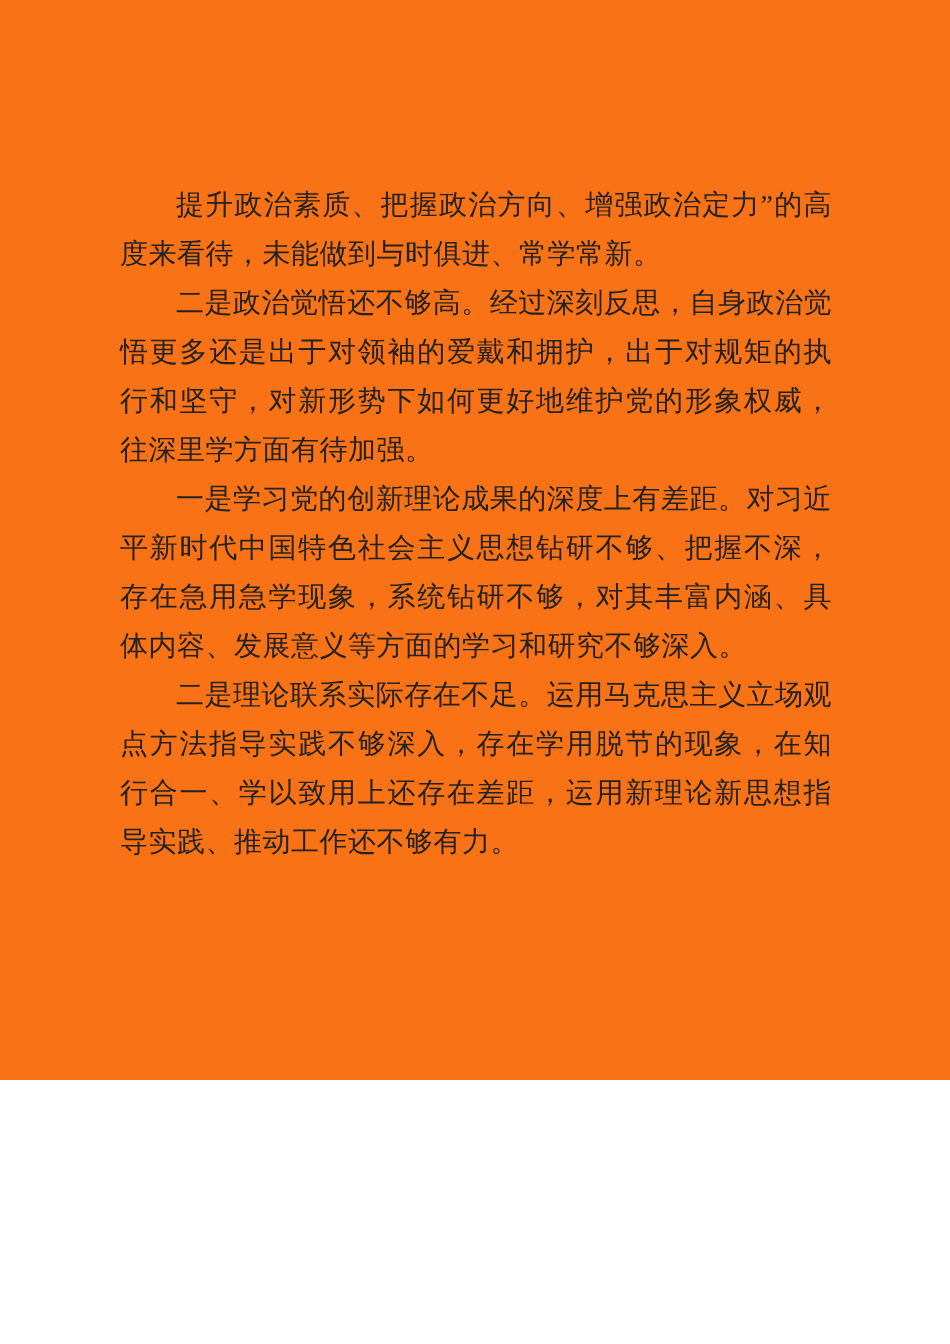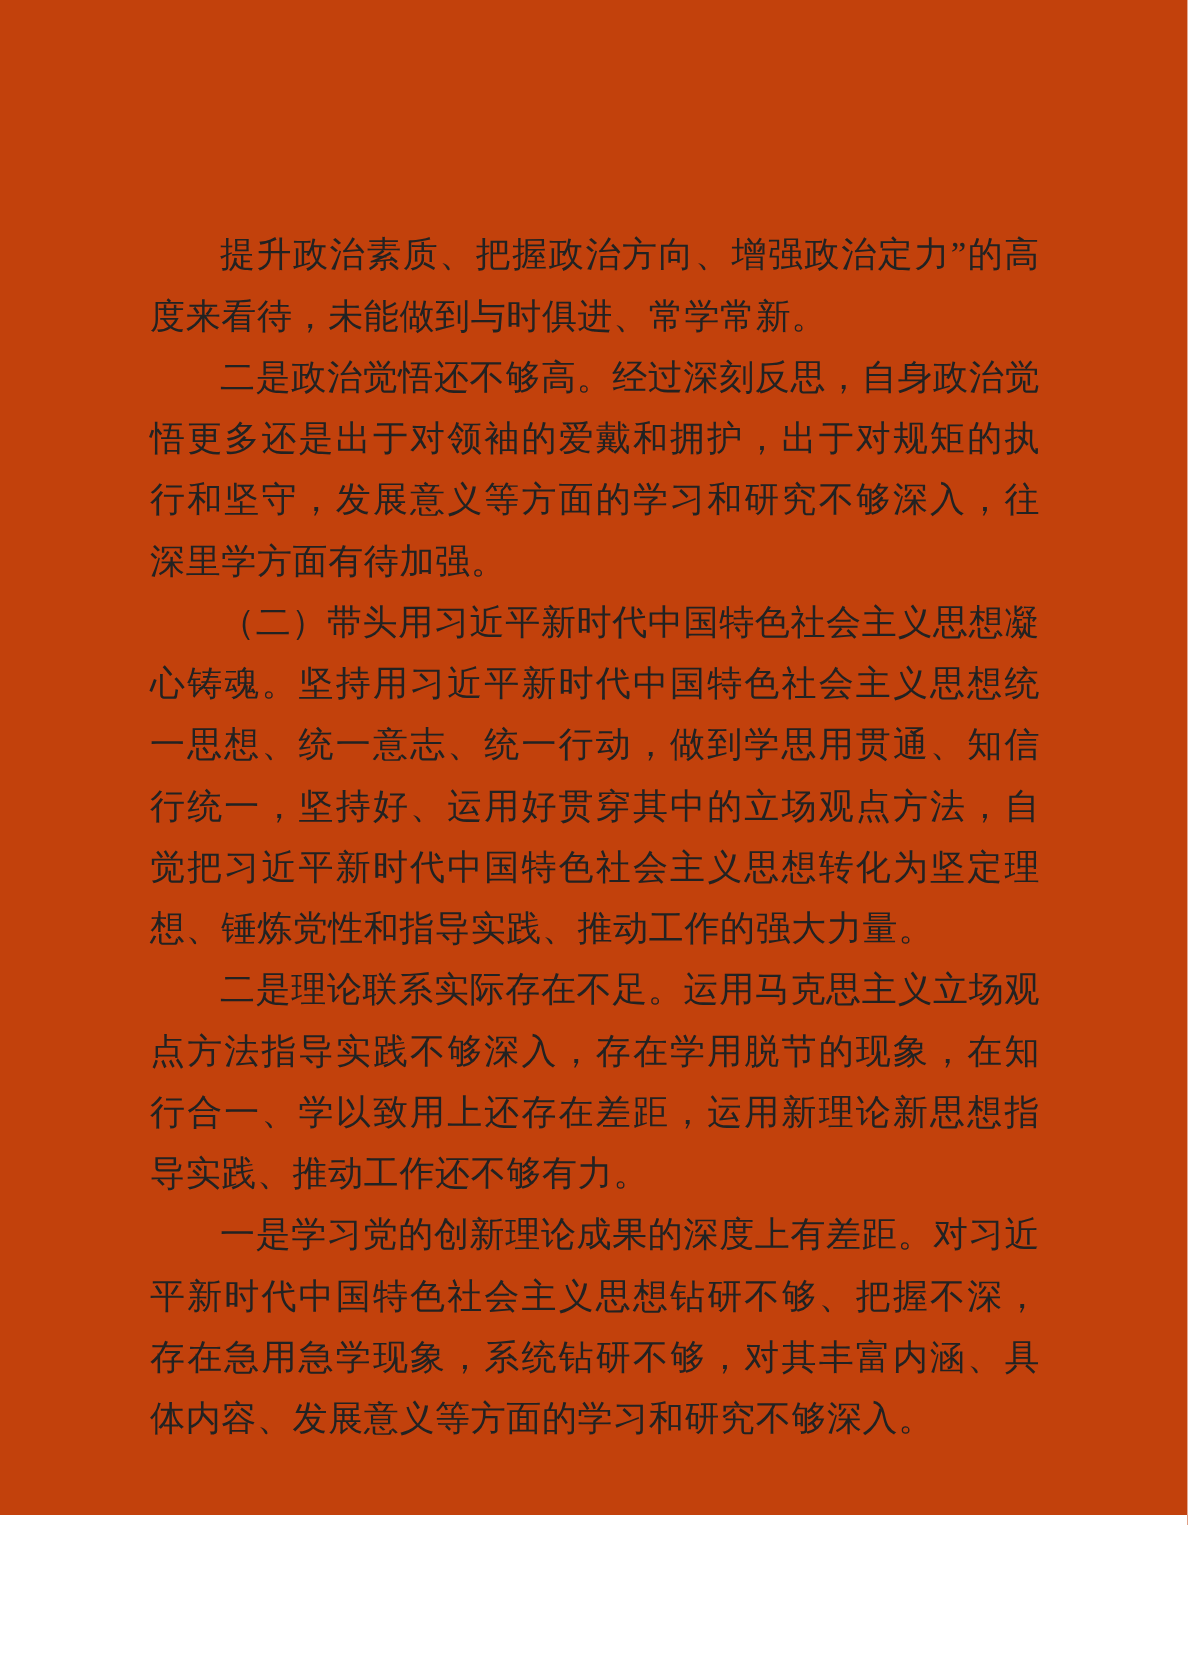--- a/index.html
+++ b/index.html
@@ -3,22 +3,22 @@
 <meta charset="utf-8">
 <style>
   html, body {
     margin: 0;
     padding: 0;
     background: #ffffff;
   }
   .page {
     position: relative;
     width: 950px;
-    height: 1212px;
-    background: #c2410c;
+    height: 1080px;
+    background: #f97316;
     box-sizing: border-box;
     padding: 180px 118px 0 120px;
     overflow: hidden;
   }
   .doc-body p {
     margin: 0;
     padding: 0;
     font-family: "Liberation Serif", "DejaVu Serif", serif;
     font-size: 28px;
     line-height: 49px;
@@ -34,18 +34,17 @@
   .doc-body .lead.bold {
     font-weight: normal;
   }
 </style>
 </head>
 <body>
 
 <div class="page">
   <div class="doc-body">
       <p><span>提升政治素质、把握政治方向、增强政治定力”的高度来看待，未能做到与时俱进、常学常新。</span></p>
-      <p><span class="lead bold">二是</span><span>政治觉悟还不够高。经过深刻反思，自身政治觉悟更多还是出于对领袖的爱戴和拥护，出于对规矩的执行和坚守，发展意义等方面的学习和研究不够深入，往深里学方面有待加强。</span></p>
-      <p><span>（二）带头用习近平新时代中国特色社会主义思想凝心铸魂。坚持用习近平新时代中国特色社会主义思想统一思想、统一意志、统一行动，做到学思用贯通、知信行统一，坚持好、运用好贯穿其中的立场观点方法，自觉把习近平新时代中国特色社会主义思想转化为坚定理想、锤炼党性和指导实践、推动工作的强大力量。</span></p>
+      <p><span class="lead bold">二是</span><span>政治觉悟还不够高。经过深刻反思，自身政治觉悟更多还是出于对领袖的爱戴和拥护，出于对规矩的执行和坚守，对新形势下如何更好地维护党的形象权威，往深里学方面有待加强。</span></p>
+      <p><span class="lead bold">一是</span><span>学习党的创新理论成果的深度上有差距。对习近平新时代中国特色社会主义思想钻研不够、把握不深，存在急用急学现象，系统钻研不够，对其丰富内涵、具体内容、发展意义等方面的学习和研究不够深入。</span></p>
       <p><span class="lead bold">二是</span><span>理论联系实际存在不足。运用马克思主义立场观点方法指导实践不够深入，存在学用脱节的现象，在知行合一、学以致用上还存在差距，运用新理论新思想指导实践、推动工作还不够有力。</span></p>
-      <p><span class="lead bold">一是</span><span>学习党的创新理论成果的深度上有差距。对习近平新时代中国特色社会主义思想钻研不够、把握不深，存在急用急学现象，系统钻研不够，对其丰富内涵、具体内容、发展意义等方面的学习和研究不够深入。</span></p>
     </div>
 </div>
 
 </body></html>

